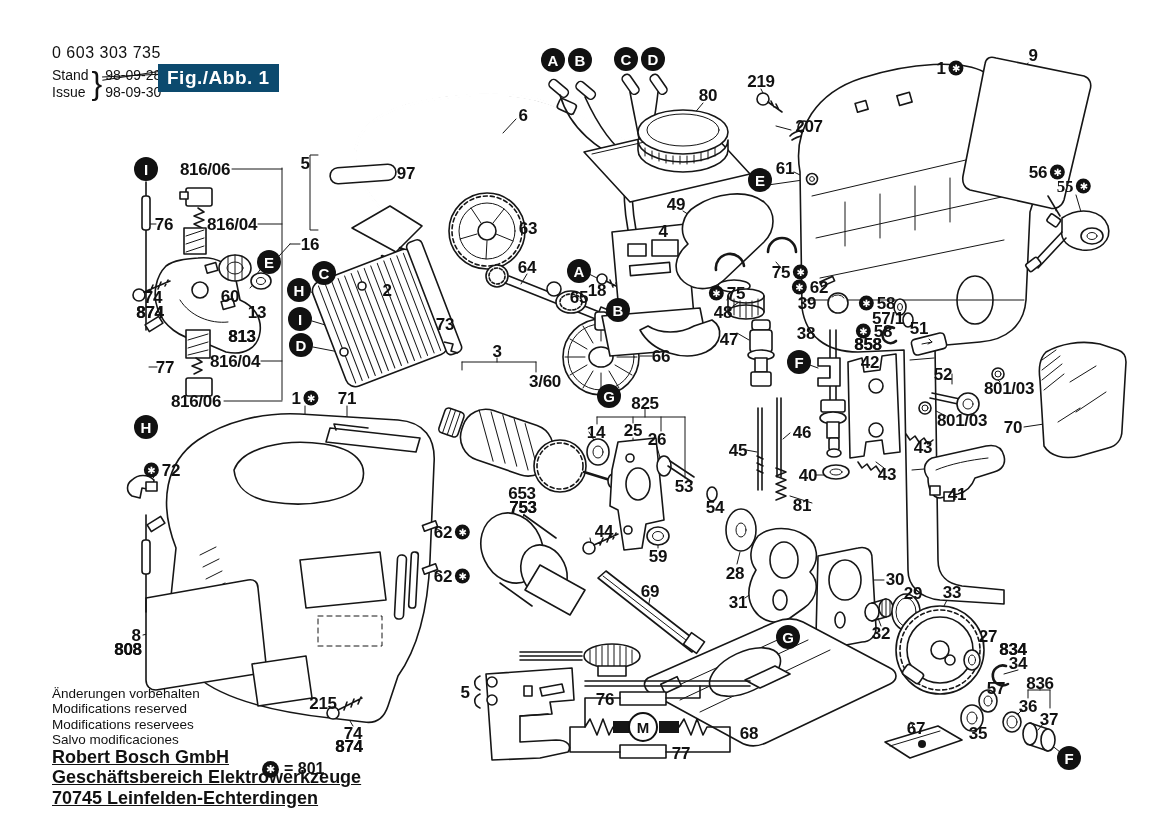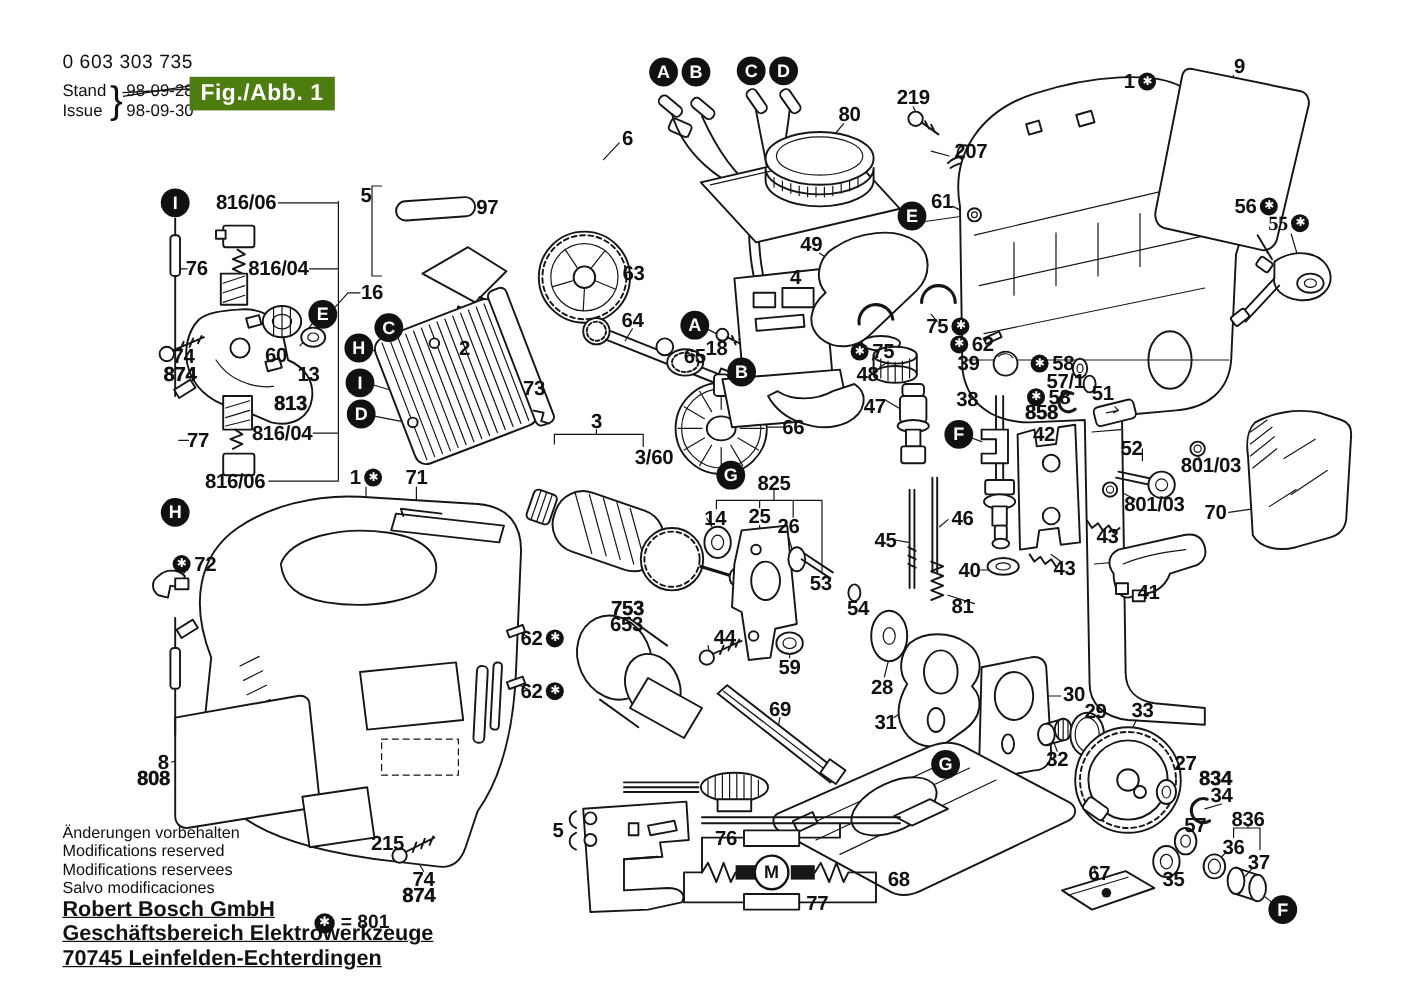--- a/index.html
+++ b/index.html
@@ -25,21 +25,21 @@
   #hdr{position:absolute;left:52px;top:44px;}
   #hdr-num{font-size:16px;letter-spacing:.5px;}
   #hdr-rows{display:flex;align-items:center;margin-top:3px;}
   .hdr-col{display:flex;flex-direction:column;font-size:14px;line-height:1.15;}
   #hdr-brace{font-size:32px;font-weight:400;margin:0 3px;}
   .struck{position:relative;}
   .struck::before,.struck::after{content:"";position:absolute;left:-3px;right:-3px;top:48%;
         border-top:1.8px solid #111;}
   .struck::before{transform:rotate(-9deg);}
   .struck::after{transform:rotate(-3deg);}
-  #fig-box{position:absolute;left:158px;top:64px;background:#4d7c0f;color:#fff;
+  #fig-box{position:absolute;left:158px;top:64px;background:#0c4a6e;color:#fff;
            font-size:19px;font-weight:700;padding:3px 9px;letter-spacing:.5px;}
   #ftr{position:absolute;left:52px;top:686px;font-size:13.5px;line-height:1.13;}
   #ftr .co{font-weight:700;font-size:18px;text-decoration:underline;}
   #star-legend{position:absolute;left:262px;top:760px;display:flex;align-items:center;gap:5px;
                font-size:16px;font-weight:700;}
   #star-legend .star{width:17px;height:17px;line-height:17px;font-size:11px;}
 </style>
 </head>
 <body>
 
@@ -671,21 +671,21 @@
     </div>
     <div class="plabel" style="left: 916px; top: 728px;">
       <span>67</span>
     </div>
     <div class="plabel" style="left: 749px; top: 733px;">
       <span>68</span>
     </div>
     <div class="plabel" style="left: 650px; top: 591px;">
       <span>69</span>
     </div>
-    <div class="plabel" style="left: 522px; top: 493px; margin-top: 27px;">
+    <div class="plabel" style="left: 522px; top: 493px;">
       <span>653</span>
     </div>
     <div class="plabel alt" style="left: 523px; top: 507px;">
       <span>753</span>
     </div>
     <div class="plabel" style="left: 452px; top: 532px;">
       <span>62</span>
       <span class="star">✱</span>
     </div>
     <div class="plabel" style="left: 452px; top: 576px;">

